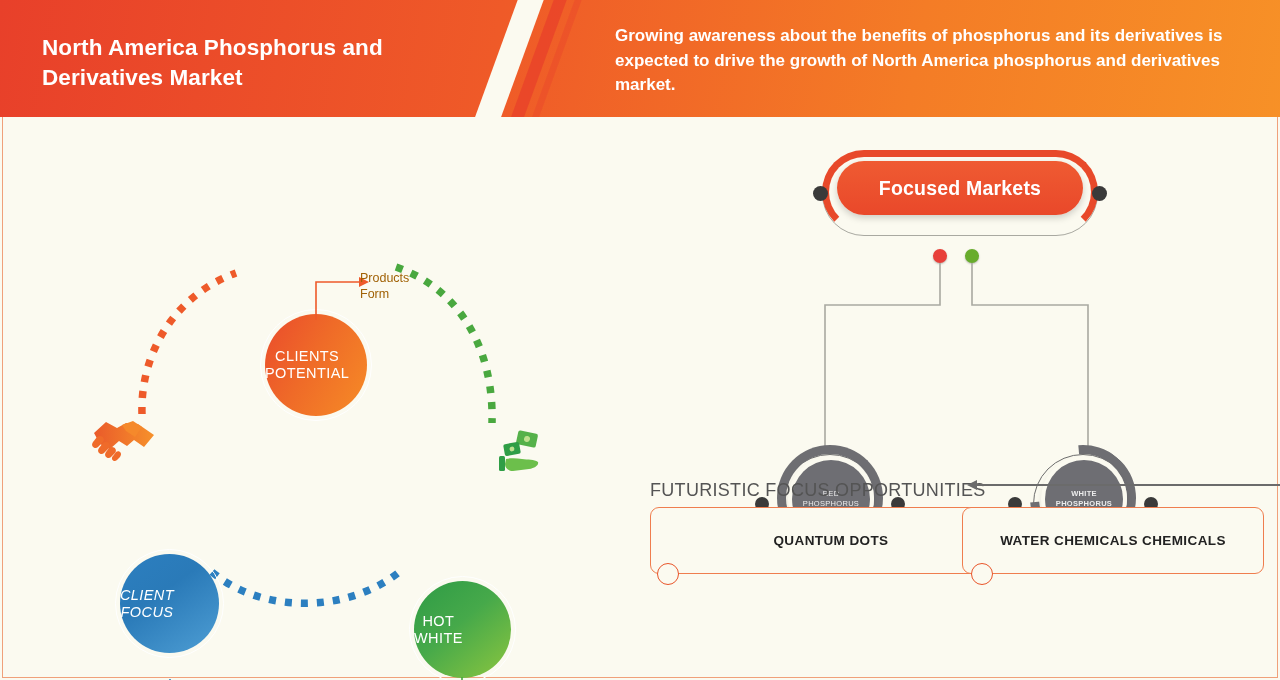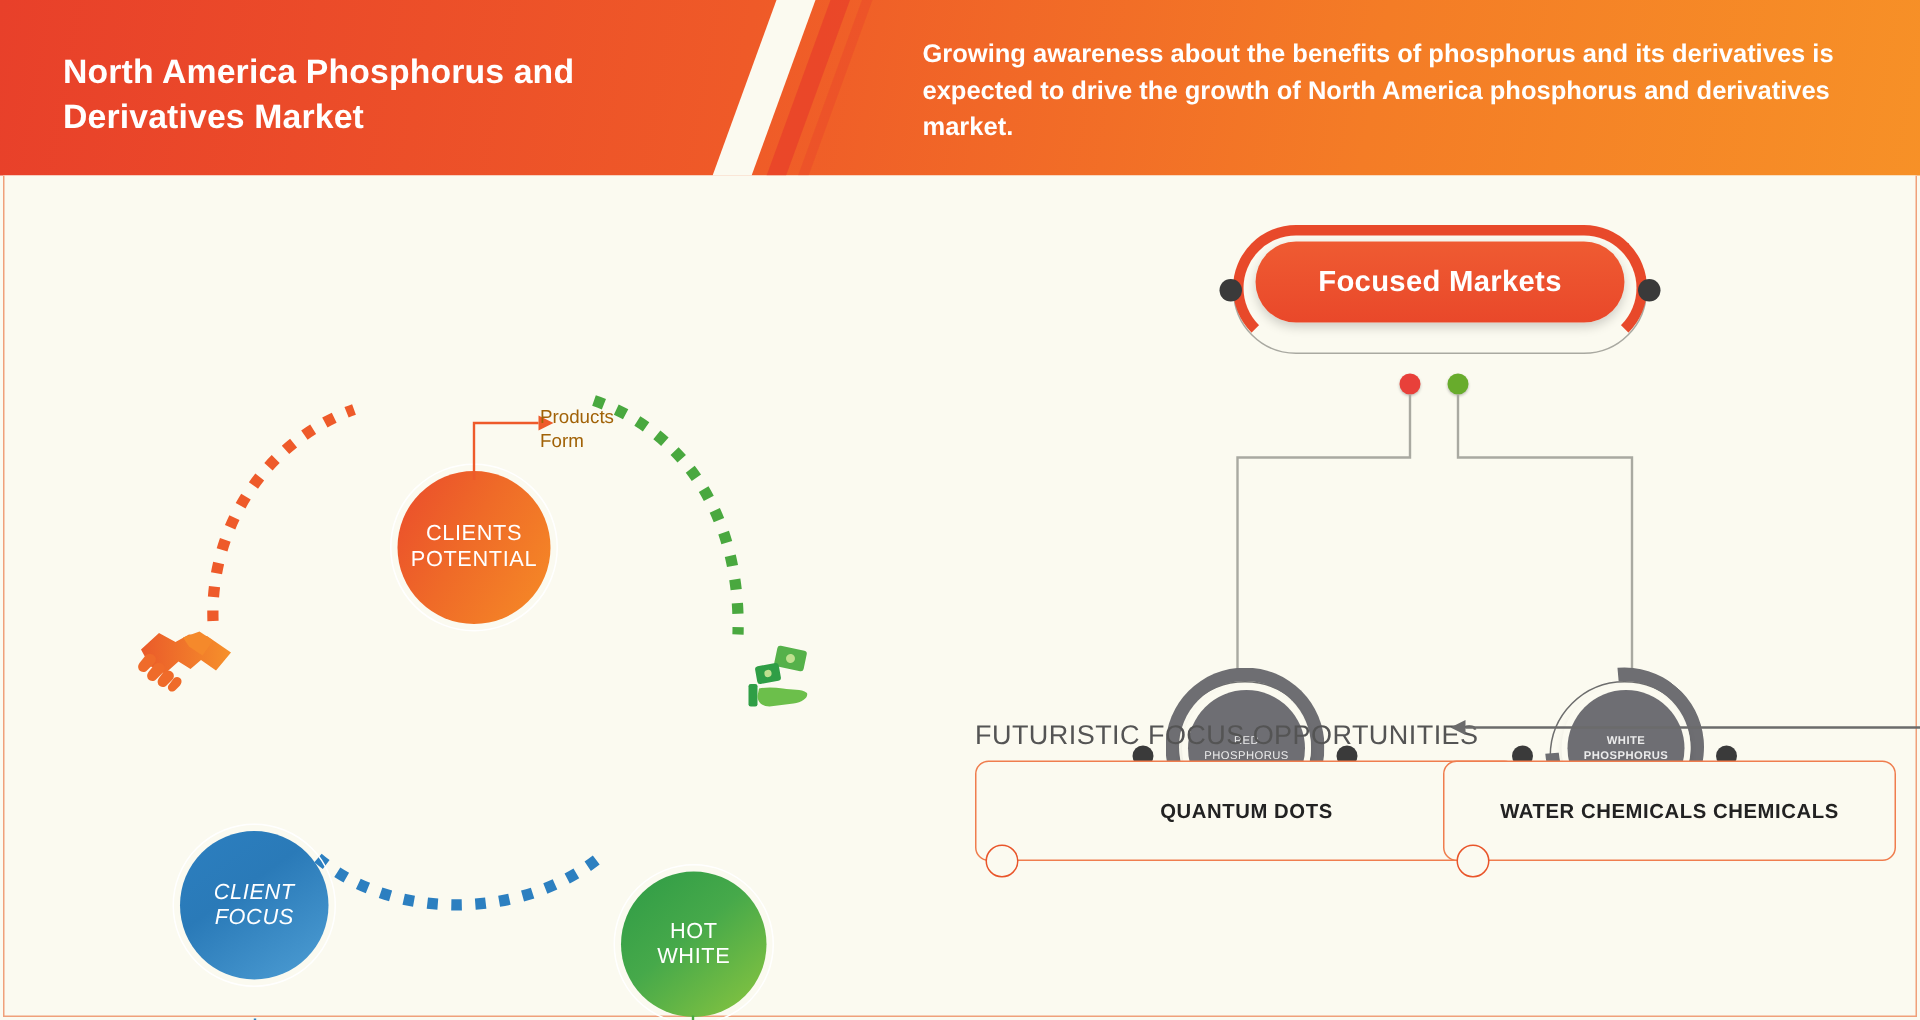--- a/index.html
+++ b/index.html
@@ -44,21 +44,21 @@
     position:absolute;left:2px;top:117px;width:1276px;height:561px;
     border:1.5px solid #f0a07a;border-top:none;box-sizing:border-box;
     background:#fbfaf0;
   }
 
   
   .left-zone{position:absolute;left:0;top:117px;width:640px;height:563px;}
 
   .node{
     position:absolute;border-radius:50%;
-    display:flex;align-items:center;justify-content:center;
+    display:flex;align-items:center;justify-content:flex-start;
     text-align:center;color:#fff;line-height:17px;
     font-size:14.5px;letter-spacing:.4px;
   }
   .node .ring{
     position:absolute;left:-5px;top:-5px;right:-5px;bottom:-5px;
     border-radius:50%;border:1.6px solid #ffffff;pointer-events:none;
   }
   .node-clients{
     left:265px;top:197px;width:102px;height:102px;
     background:linear-gradient(120deg,#ea4b2c 0%,#ef6a28 45%,#f68c26 100%);

